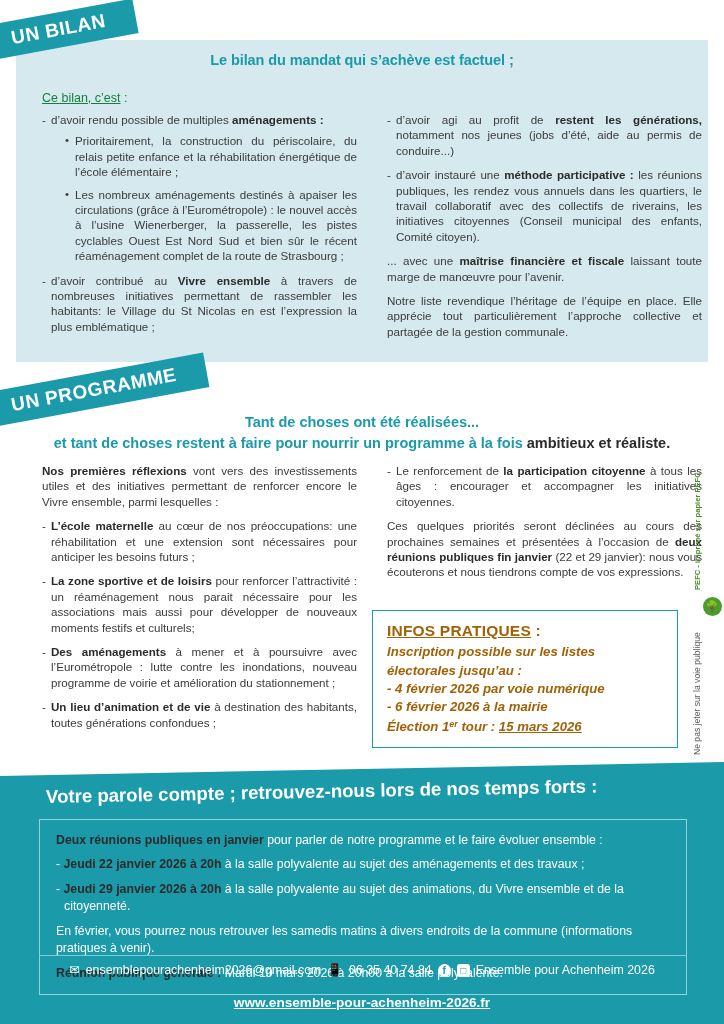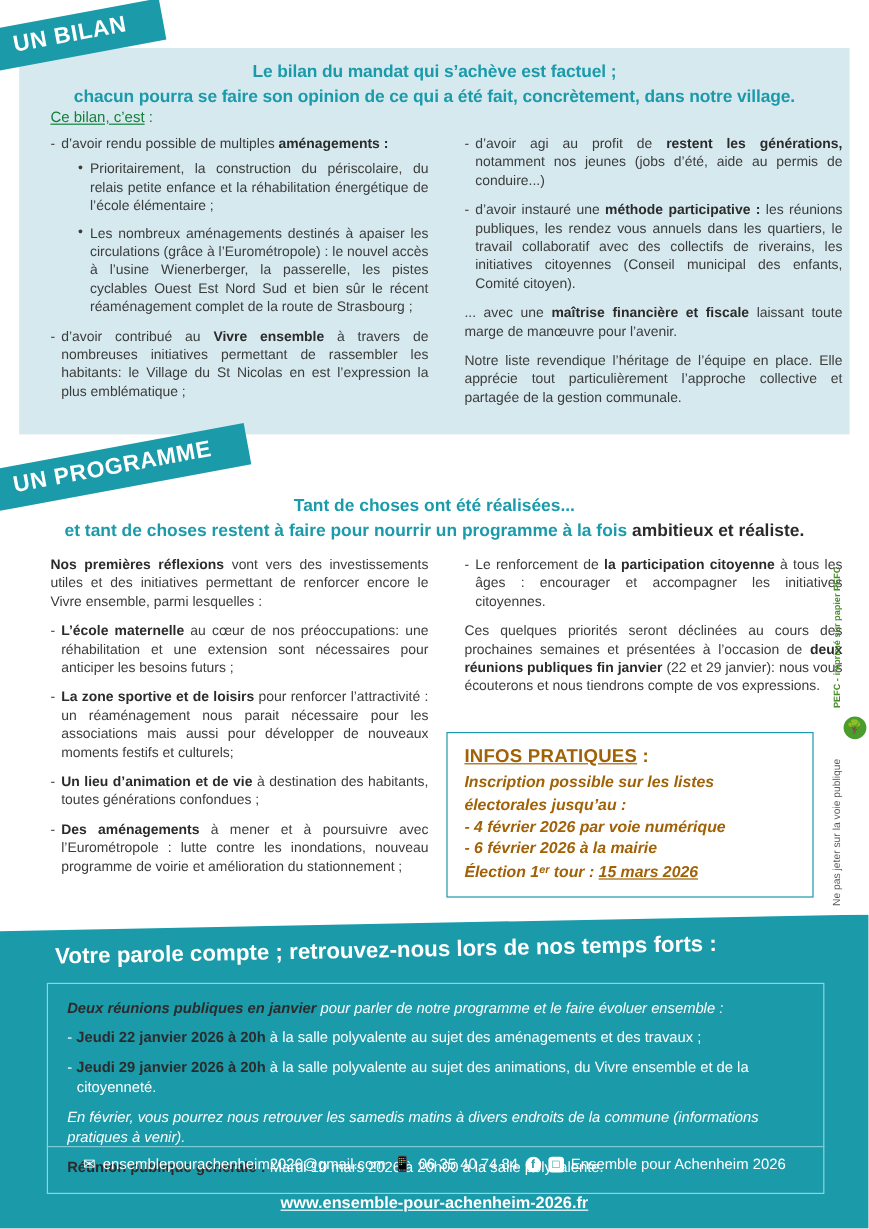--- a/index.html
+++ b/index.html
@@ -236,21 +236,21 @@
     width: 648px;
     box-sizing: border-box;
     border: 1px solid #8fd3dd;
     padding: 12px 16px 12px 16px;
     font-size: 12.3px;
     line-height: 1.42;
     font-stretch: condensed;
   }
   .bottom-box p { margin: 0 0 7px 0; }
   .bottom-box p:last-child { margin-bottom: 0; }
-  .bottom-box .it { font-style: italic; }
+  .bottom-box .it { }
   .bottom-box .dash { padding-left: 8px; text-indent: -8px; }
 
   .footer {
     position: absolute;
     left: 0;
     top: 963px;
     width: 724px;
     text-align: center;
     color: #ffffff;
     font-size: 12.4px;
@@ -291,21 +291,20 @@
     background: #7ecbd6;
   }
 </style>
 </head>
 <body>
 
 <div class="bilan-panel"></div>
 
 <div class="bilan-head">
   <span class="l1">Le bilan du mandat qui s’achève est factuel ;</span>
-  <span class="l2">chacun pourra se faire son opinion de ce qui a été fait, concrètement, dans notre village.</span>
 </div>
 
 <div class="ribbon" id="ribbon-bilan">
   <span>UN BILAN</span>
 </div>
 
 <div class="ce-bilan">
   <u>Ce bilan, c’est</u><span> :</span>
 </div>
 
@@ -363,25 +362,25 @@
 
     <div class="dash-item">
       <b>L’école maternelle</b><span> au cœur de nos préoccupations: une réhabilitation et une extension sont nécessaires pour anticiper les besoins futurs ;</span>
     </div>
 
     <div class="dash-item">
       <b>La zone sportive et de loisirs</b><span> pour renforcer l’attractivité : un réaménagement nous parait nécessaire pour les associations mais aussi pour développer de nouveaux moments festifs et culturels;</span>
     </div>
 
     <div class="dash-item">
+      <b>Des aménagements</b><span> à mener et à poursuivre avec l’Eurométropole : lutte contre les inondations, nouveau programme de voirie et amélioration du stationnement ;</span>
+    </div>
+
+    <div class="dash-item">
       <b>Un lieu d’animation et de vie</b><span> à destination des habitants, toutes générations confondues ;</span>
-    </div>
-
-    <div class="dash-item">
-      <b>Des aménagements</b><span> à mener et à poursuivre avec l’Eurométropole : lutte contre les inondations, nouveau programme de voirie et amélioration du stationnement ;</span>
     </div>
 
   </div>
 
   <div class="col col-right">
 
     <div class="dash-item">
       <span>Le renforcement de </span><b>la participation citoyenne</b><span> à tous les âges : encourager et accompagner les initiatives citoyennes.</span>
     </div>
 

